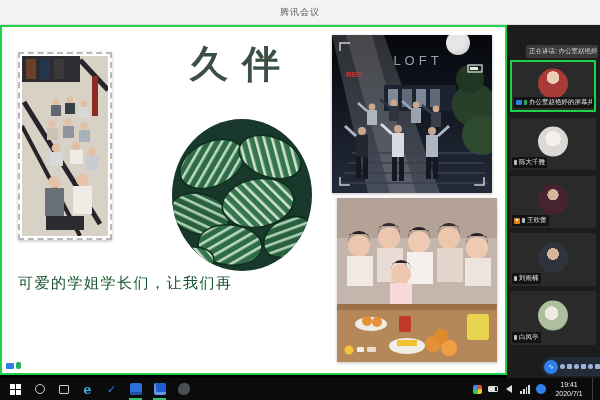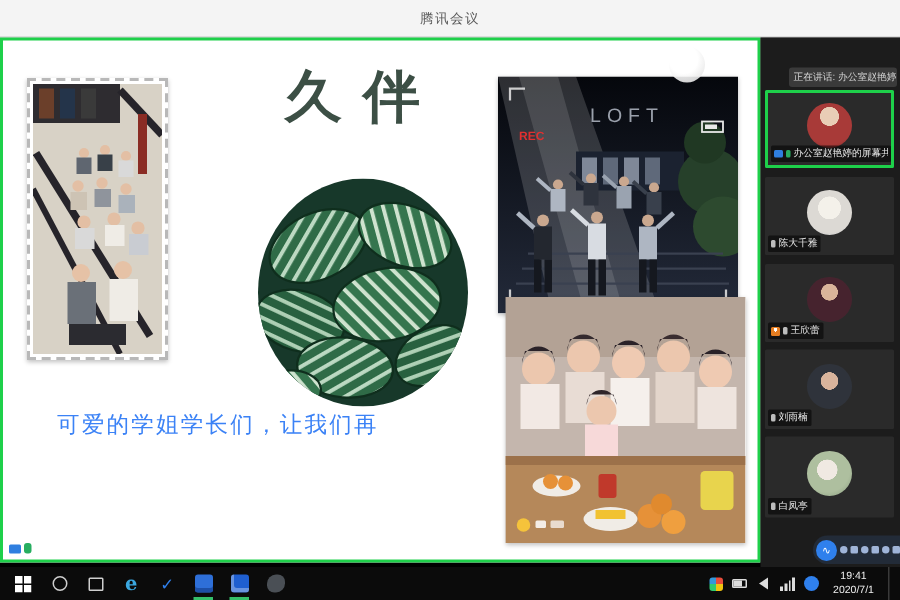--- a/index.html
+++ b/index.html
@@ -11,24 +11,24 @@
   
   .topbar{left:0;top:0;width:600px;height:25px;background:#f4f4f4;border-bottom:1px solid #dcdcdc;
           display:flex;align-items:center;justify-content:center;}
   .topbar .wtitle{font-size:9px;color:#5a5a5a;letter-spacing:1px;}
 
   
   .share{left:0;top:25px;width:507px;height:350px;background:#ffffff;border:2px solid #1ed04a;}
   .slide-title{left:188px;top:12px;width:130px;font-family:Liberation Serif, serif;
                font-size:38px;font-weight:bold;color:#3c4f45;letter-spacing:14px;white-space:nowrap;}
   .caption{left:16px;top:243px;width:250px;font-family:"DejaVu Serif","Liberation Serif",serif;
-           font-size:15px;line-height:27px;color:#3b82f6;letter-spacing:1.5px;margin-left:20px;}
+           font-size:15px;line-height:27px;color:#14532d;letter-spacing:1.5px;}
   .photo{box-shadow:0 1px 3px rgba(0,0,0,.25);}
   .photo1{left:16px;top:25px;width:94px;height:188px;background:#fff;border:2px dashed #b8b8b8;padding:2px;}
-  .photo2{left:330px;top:24px;width:160px;height:158px;}
+  .photo2{left:330px;top:8px;width:160px;height:158px;}
   .photo3{left:335px;top:171px;width:160px;height:164px;}
   .leaves{left:170px;top:92px;width:140px;height:152px;}
   .sticker{left:444px;top:4px;width:24px;height:24px;border-radius:50%;
            background:radial-gradient(circle at 40% 35%,#ffffff 0 45%,#d9d9d9 100%);opacity:.9;}
   .share-footer{left:4px;bottom:2px;height:11px;display:flex;align-items:center;gap:2px;}
   .share-footer .txt{font-size:8px;color:#2b2b2b;}
   .ic-monitor{width:8px;height:6px;background:#2f7fe0;border-radius:1px;display:inline-block;}
   .ic-mic-green{width:5px;height:7px;background:#27ae60;border-radius:2px;display:inline-block;}
 
   

